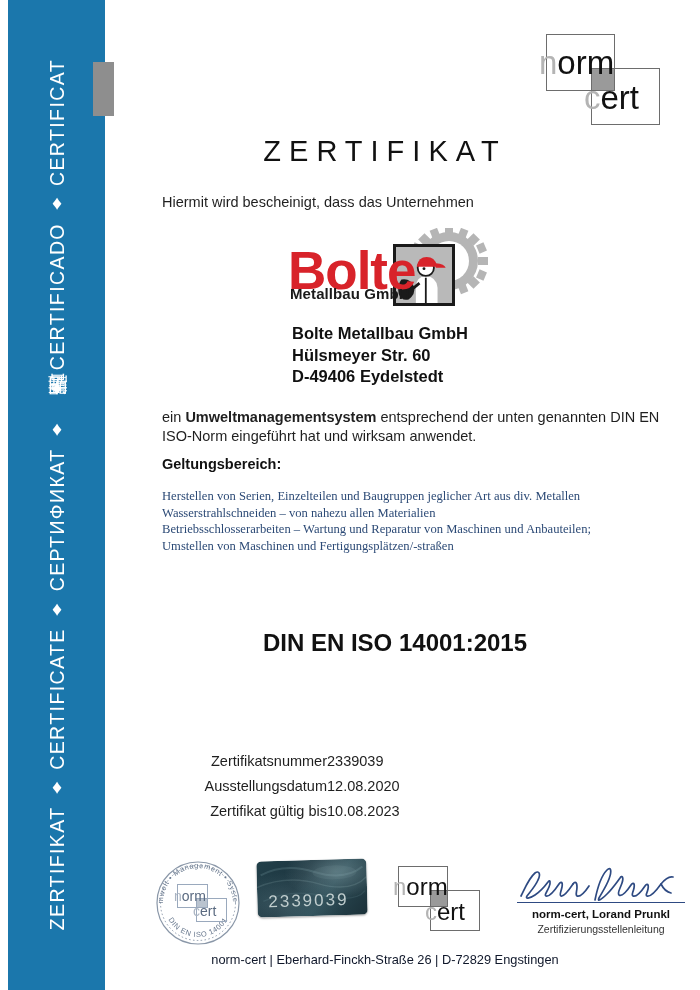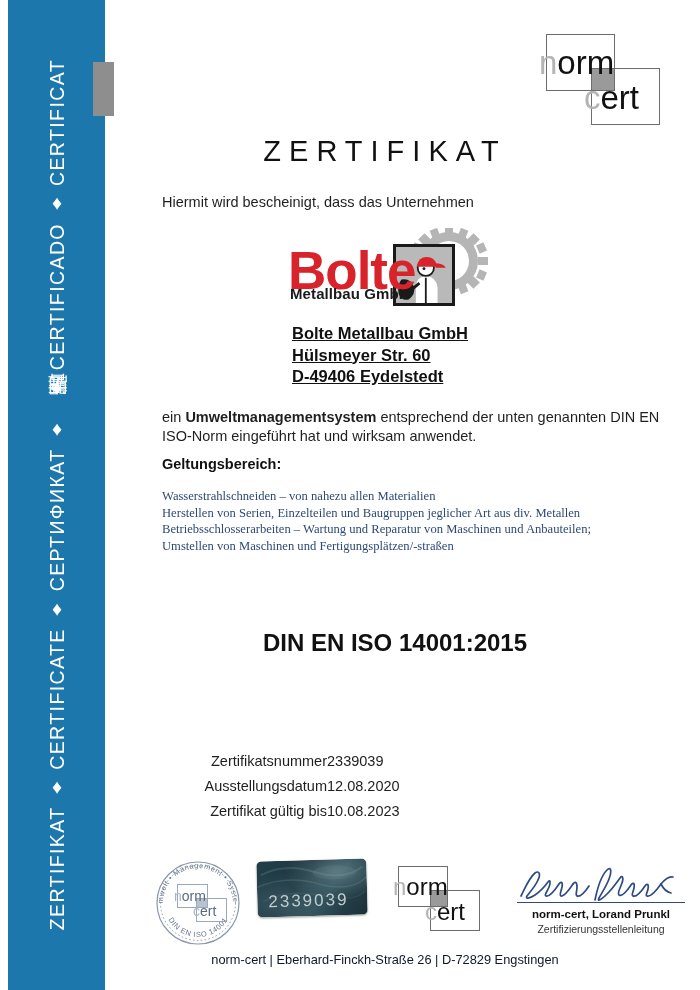--- a/index.html
+++ b/index.html
@@ -140,21 +140,20 @@
     text-align: center;
     font-size: 24px; font-weight: bold; color: #111111;
   }
   #validity-para { left: 57px; top: 671px; width: 520px; }
 
   
   #company-block {
     position: absolute; left: 187px; top: 323px;
     font-size: 16.5px; font-weight: bold; line-height: 21.5px;
     color: #111111;
-    text-decoration: underline;
   }
 
   
   #bolte-logo { position: absolute; left: 183px; top: 228px; width: 210px; height: 82px; }
   #bolte-word {
     position: absolute; left: 0; top: 12px;
     font-size: 53px; font-weight: bold;
     color: #d8232a; letter-spacing: -1px;
     font-family: "Liberation Sans", sans-serif;
   }
@@ -312,22 +311,22 @@
     <div>Hülsmeyer Str. 60</div>
     <div>D-49406 Eydelstedt</div>
   </div>
 
   <div id="system-para" class="para">
     <span>ein </span><b>Umweltmanagementsystem</b><span> entsprechend der unten genannten DIN EN ISO-Norm eingeführt hat und wirksam anwendet.</span>
   </div>
 
   <div id="scope-heading">Geltungsbereich:</div>
   <div id="scope-list">
+    <div>Herstellen von Serien, Einzelteilen und Baugruppen jeglicher Art aus div. Metallen</div>
     <div>Wasserstrahlschneiden – von nahezu allen Materialien</div>
-    <div>Herstellen von Serien, Einzelteilen und Baugruppen jeglicher Art aus div. Metallen</div>
     <div>Betriebsschlosserarbeiten – Wartung und Reparatur von Maschinen und Anbauteilen;</div>
     <div>Umstellen von Maschinen und Fertigungsplätzen/-straßen</div>
   </div>
 
 
   <div id="norm-name">DIN EN ISO 14001:2015</div>
 
 
   <div id="data-rows">
     <div class="row">

